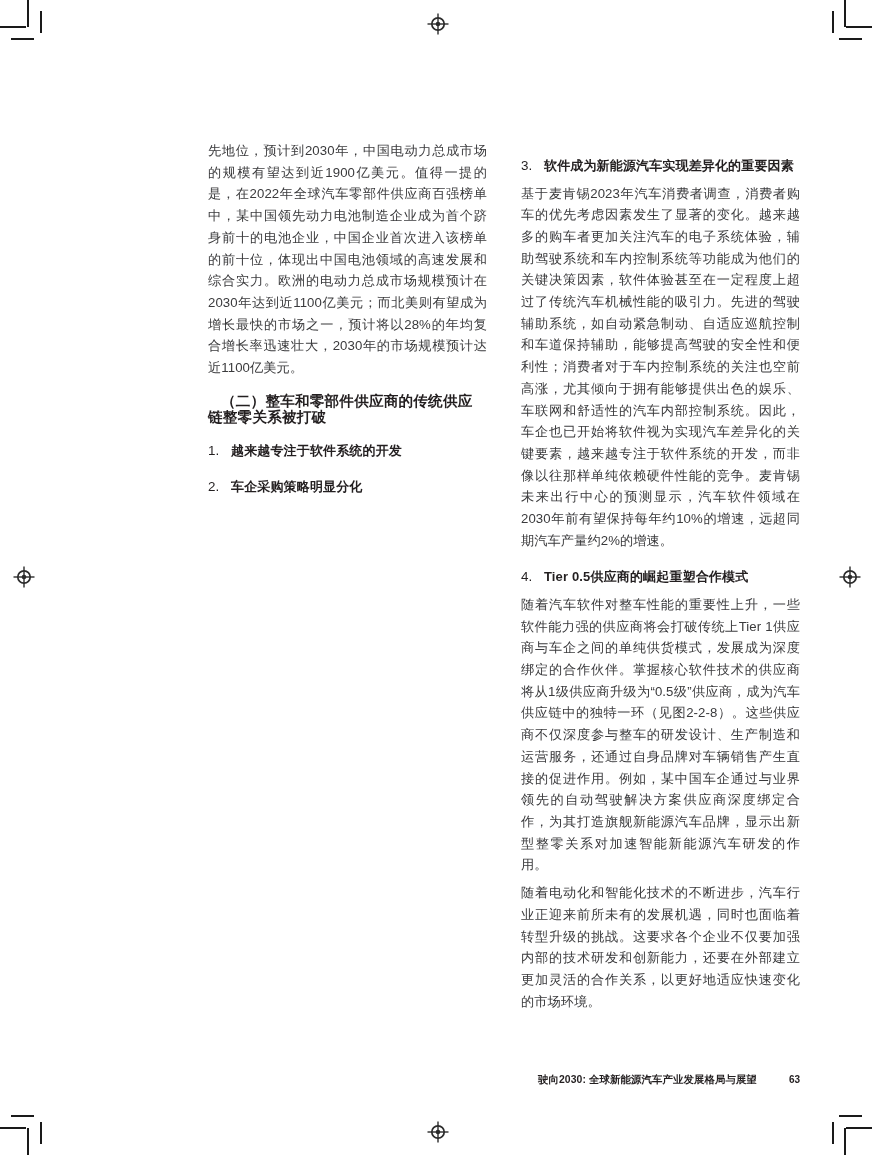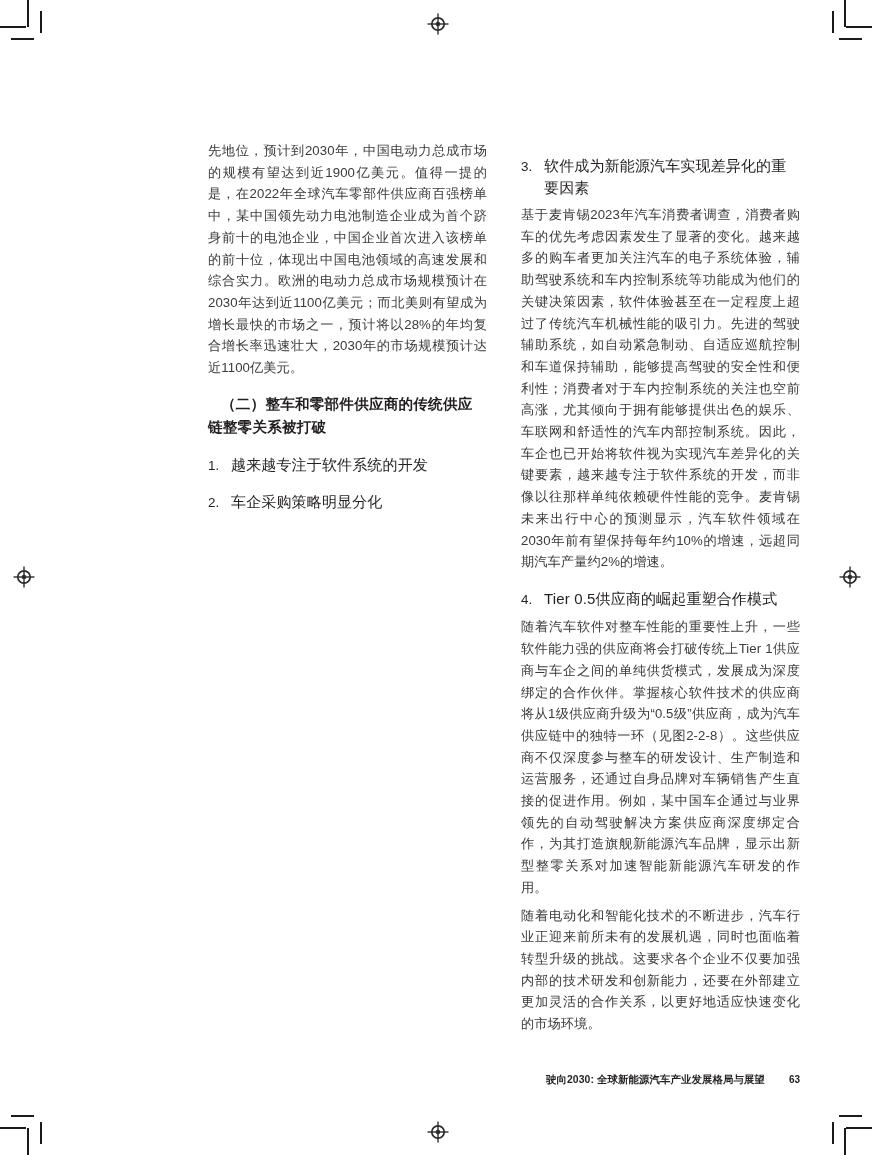--- a/index.html
+++ b/index.html
@@ -55,21 +55,21 @@
     color: #3a3a3c;
     text-align: justify;
     text-justify: inter-character;
     letter-spacing: 0.1px;
     font-weight: 400;
   }
 
   h2.sec-heading {
     margin: 14px 0 6px 0;
     font-size: 14.6px;
-    line-height: 23px;
+    line-height: 16px;
     color: #231f20;
     font-weight: 700;
     text-indent: 13px;
     letter-spacing: 0.2px;
   }
 
   .num-heading {
     margin: 15px 0 6px 0;
     display: flex;
     align-items: baseline;
@@ -78,35 +78,35 @@
   }
   .num-heading .num {
     flex: 0 0 23px;
     font-size: 13.4px;
     line-height: 21.5px;
     font-weight: 400;
     color: #231f20;
   }
   .num-heading .htext {
     flex: 1 1 auto;
-    font-size: 15px;
+    font-size: 13px;
     line-height: 21.5px;
-    font-weight: 400;
+    font-weight: 700;
     letter-spacing: 0.15px;
   }
 
   .footer {
     position: absolute;
     left: 208px;
     top: 1073px;
     width: 592px;
     display: flex;
     justify-content: flex-end;
     align-items: baseline;
-    gap: 24px;
+    gap: 32px;
   }
   .footer .f-title {
     font-size: 10.4px;
     font-weight: 700;
     color: #231f20;
     letter-spacing: 0.1px;
   }
   .footer .f-page {
     font-size: 10px;
     font-weight: 700;

